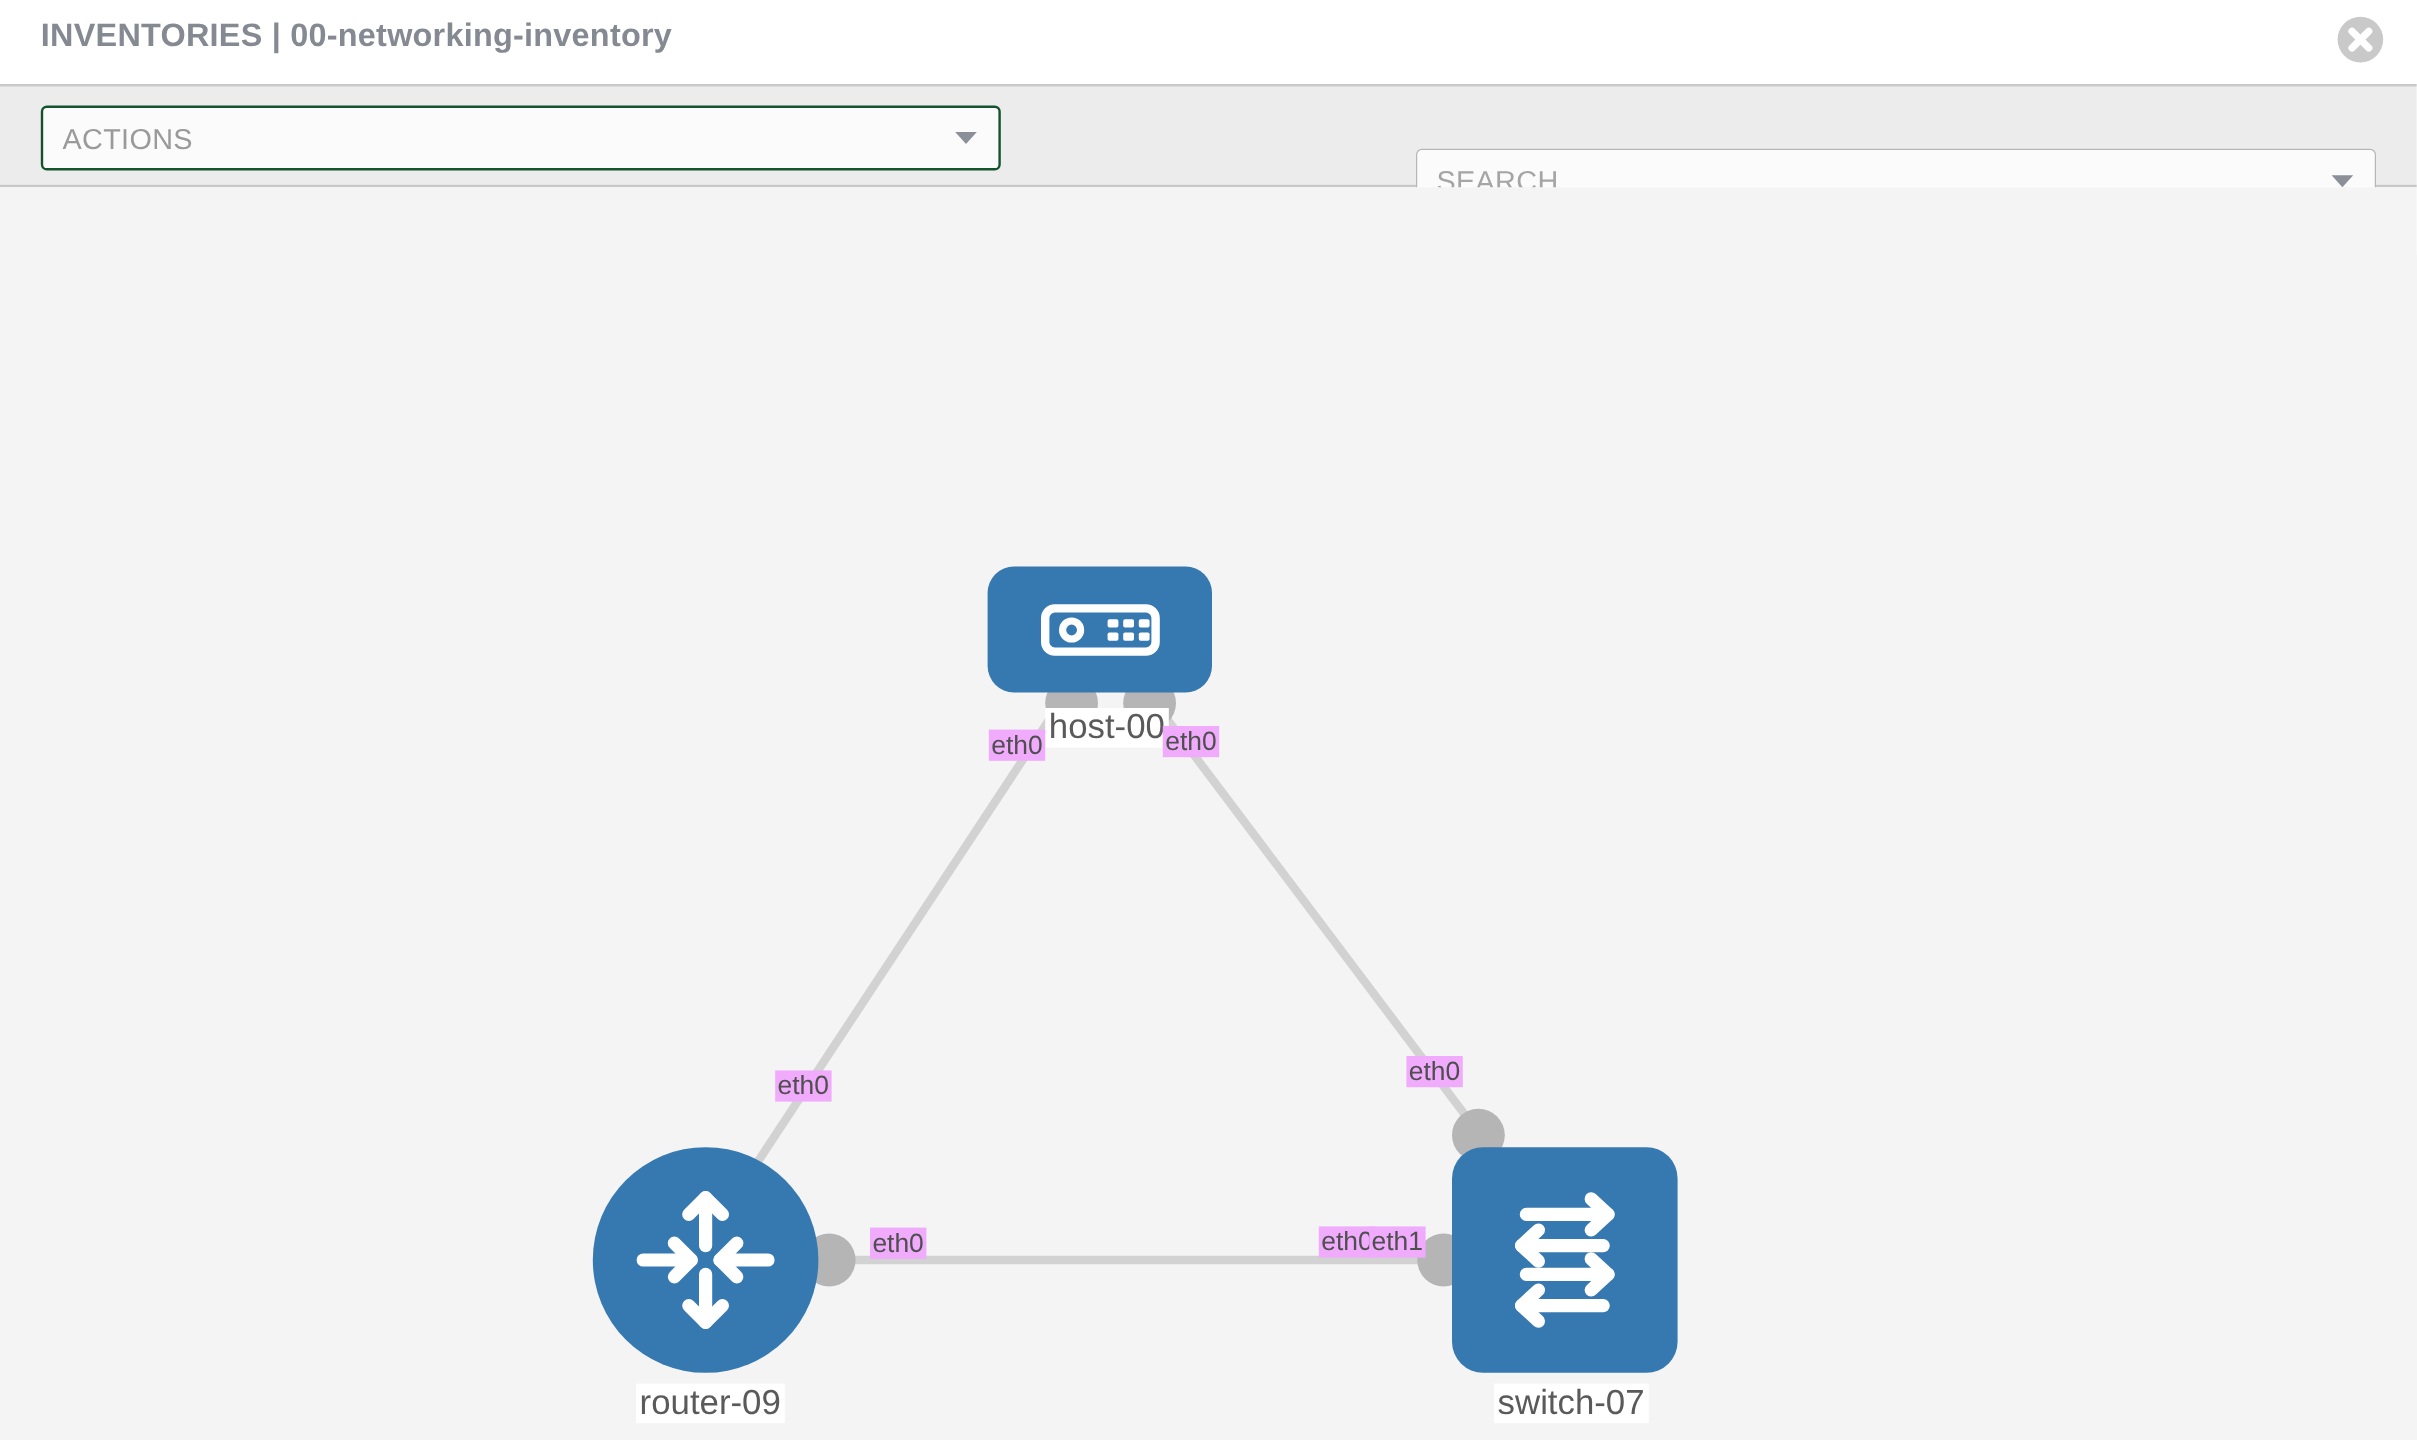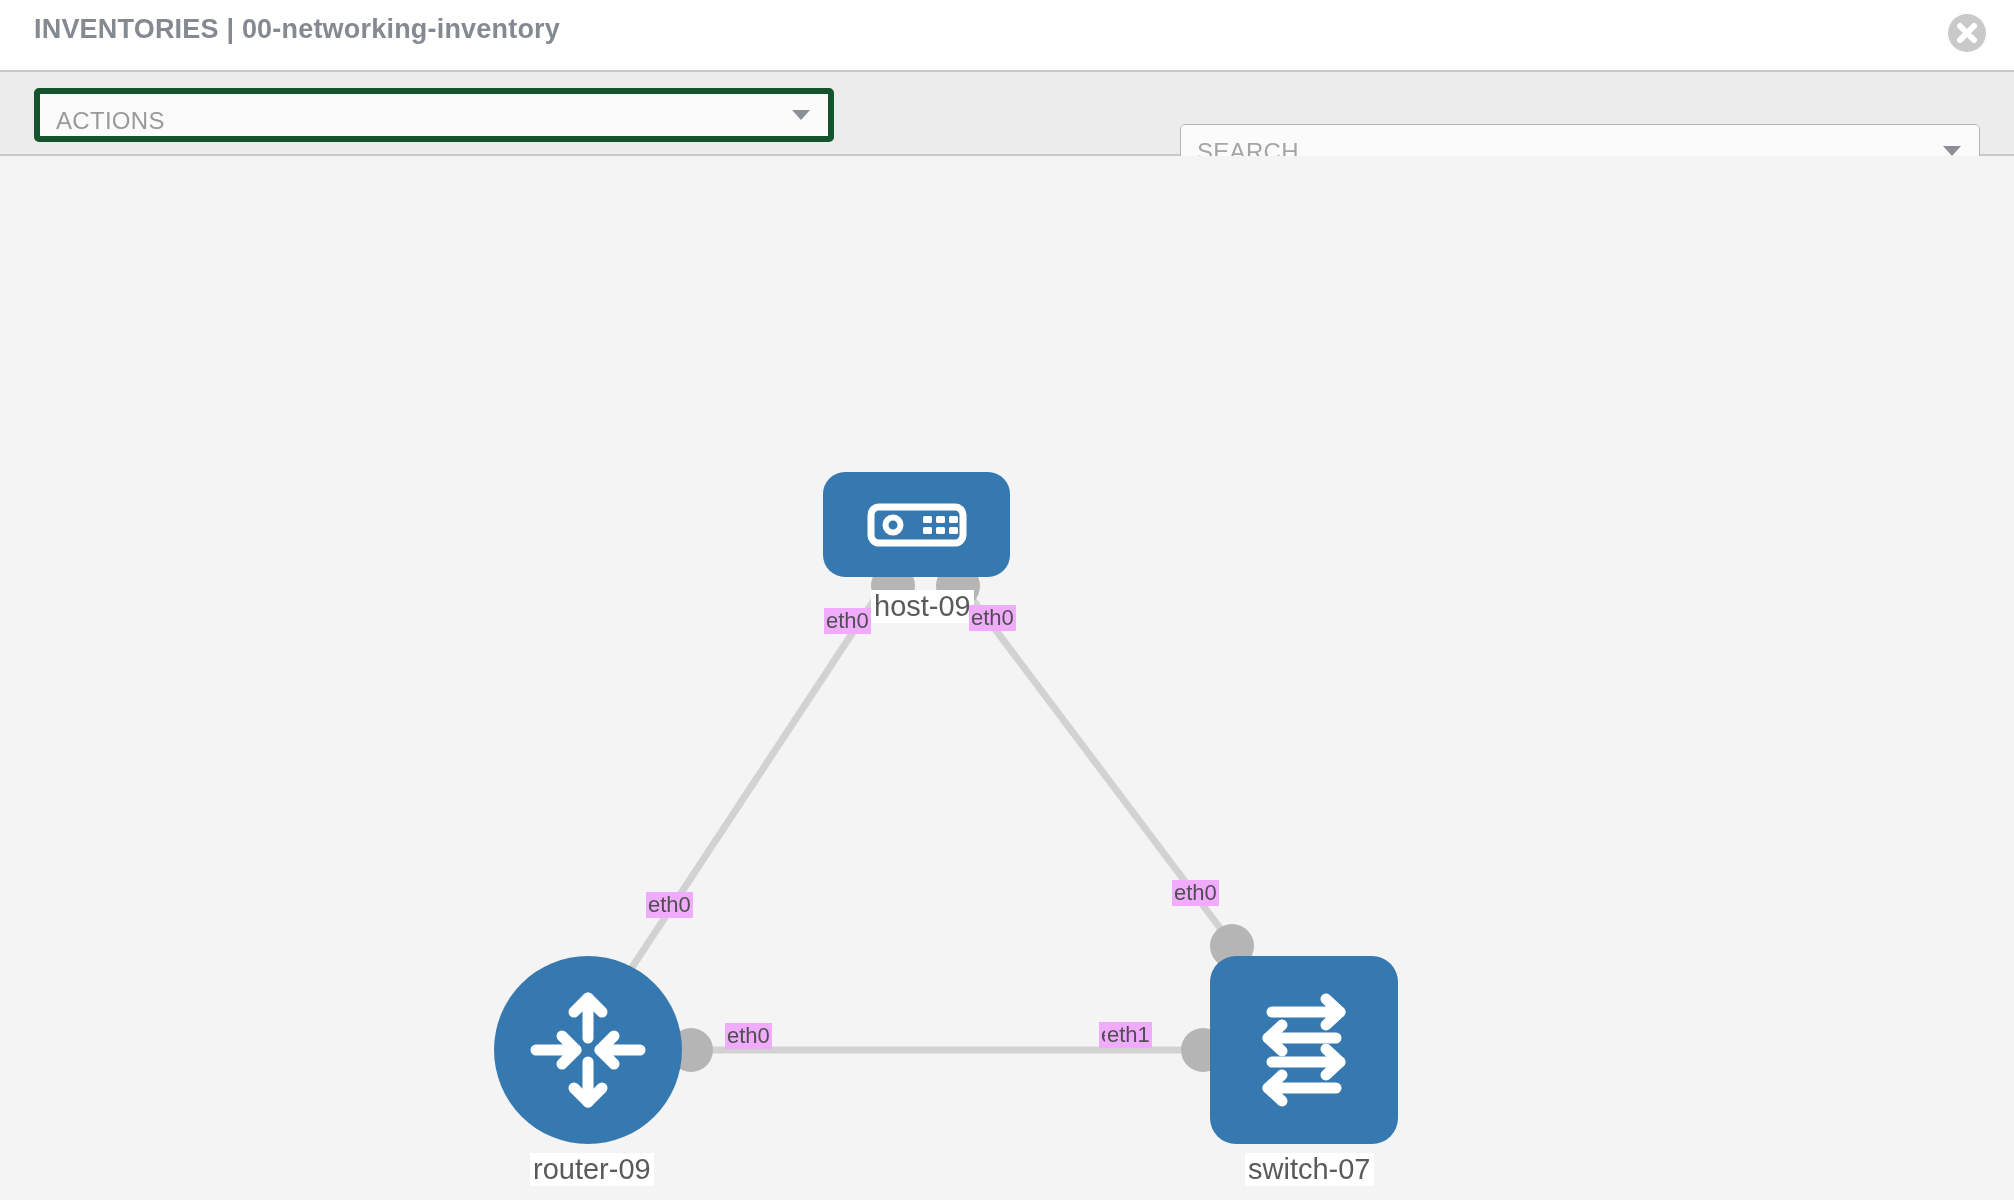--- a/index.html
+++ b/index.html
@@ -32,21 +32,21 @@
   .toolbar {
     position: absolute; left: 0; top: 70px; width: 2014px; height: 86px;
     background: #ececec;
     border-top: 2px solid #c8c8c8;
     border-bottom: 2px solid #c8c8c8;
   }
   .actions-select {
     position: absolute; left: 34px; top: 16px;
     width: 800px; height: 54px;
     background: #fbfbfb;
-    border: 6px solid #14532d; border-radius: 5px;
+    border: 2px solid #14532d; border-radius: 5px;
   }
   .actions-select .label {
     position: absolute; left: 16px; top: 13px;
     font-size: 24px; color: #9a9a9a; letter-spacing: 0.3px;
   }
   .caret {
     position: absolute; right: 18px; top: 50%;
     margin-top: -5px;
     width: 0; height: 0;
     border-left: 9px solid transparent;
@@ -118,21 +118,21 @@
     font-size: 22px; color: #4f4f4f;
     background: #f0abfc;
     white-space: nowrap; padding: 0 2px;
   }
   .el-host-left   { left: 824px; top: 452px; }
   .el-host-right  { left: 969px; top: 449px; }
   .el-router-up   { left: 646px; top: 736px; }
   .el-switch-up   { left: 1172px; top: 724px; }
   .el-router-mid  { left: 725px; top: 867px; }
   .el-switch-mid0 { left: 1099px; top: 866px; }
-  .el-switch-mid1 { left: 1105px; top: 866px; }
+  .el-switch-mid1 { left: 1141px; top: 866px; }
 </style>
 </head>
 <body>
 
 <div class="app">
 
   <div class="header">
     <div class="header-title">INVENTORIES | 00-networking-inventory</div>
     <div class="close-btn">
       <svg width="38" height="38" viewBox="0 0 38 38" aria-hidden="true">
@@ -228,21 +228,21 @@
           <line x1="92" y1="48" x2="24" y2="48"></line>
           <polyline points="38,35 24,48 38,61"></polyline>
           <line x1="28" y1="72" x2="96" y2="72"></line>
           <polyline points="82,59 96,72 82,85"></polyline>
           <line x1="92" y1="98" x2="24" y2="98"></line>
           <polyline points="38,85 24,98 38,111"></polyline>
         </g>
       </svg>
     </div>
 
-    <div class="node-label label-host">host-09</div>
+    <div class="node-label label-host">host-00</div>
     <div class="node-label label-router">router-09</div>
     <div class="node-label label-switch">switch-07</div>
 
     <div class="edge-label el-host-left">eth0</div>
     <div class="edge-label el-host-right">eth0</div>
     <div class="edge-label el-router-up">eth0</div>
     <div class="edge-label el-switch-up">eth0</div>
     <div class="edge-label el-router-mid">eth0</div>
     <div class="edge-label el-switch-mid0">eth0</div>
     <div class="edge-label el-switch-mid1">eth1</div>

